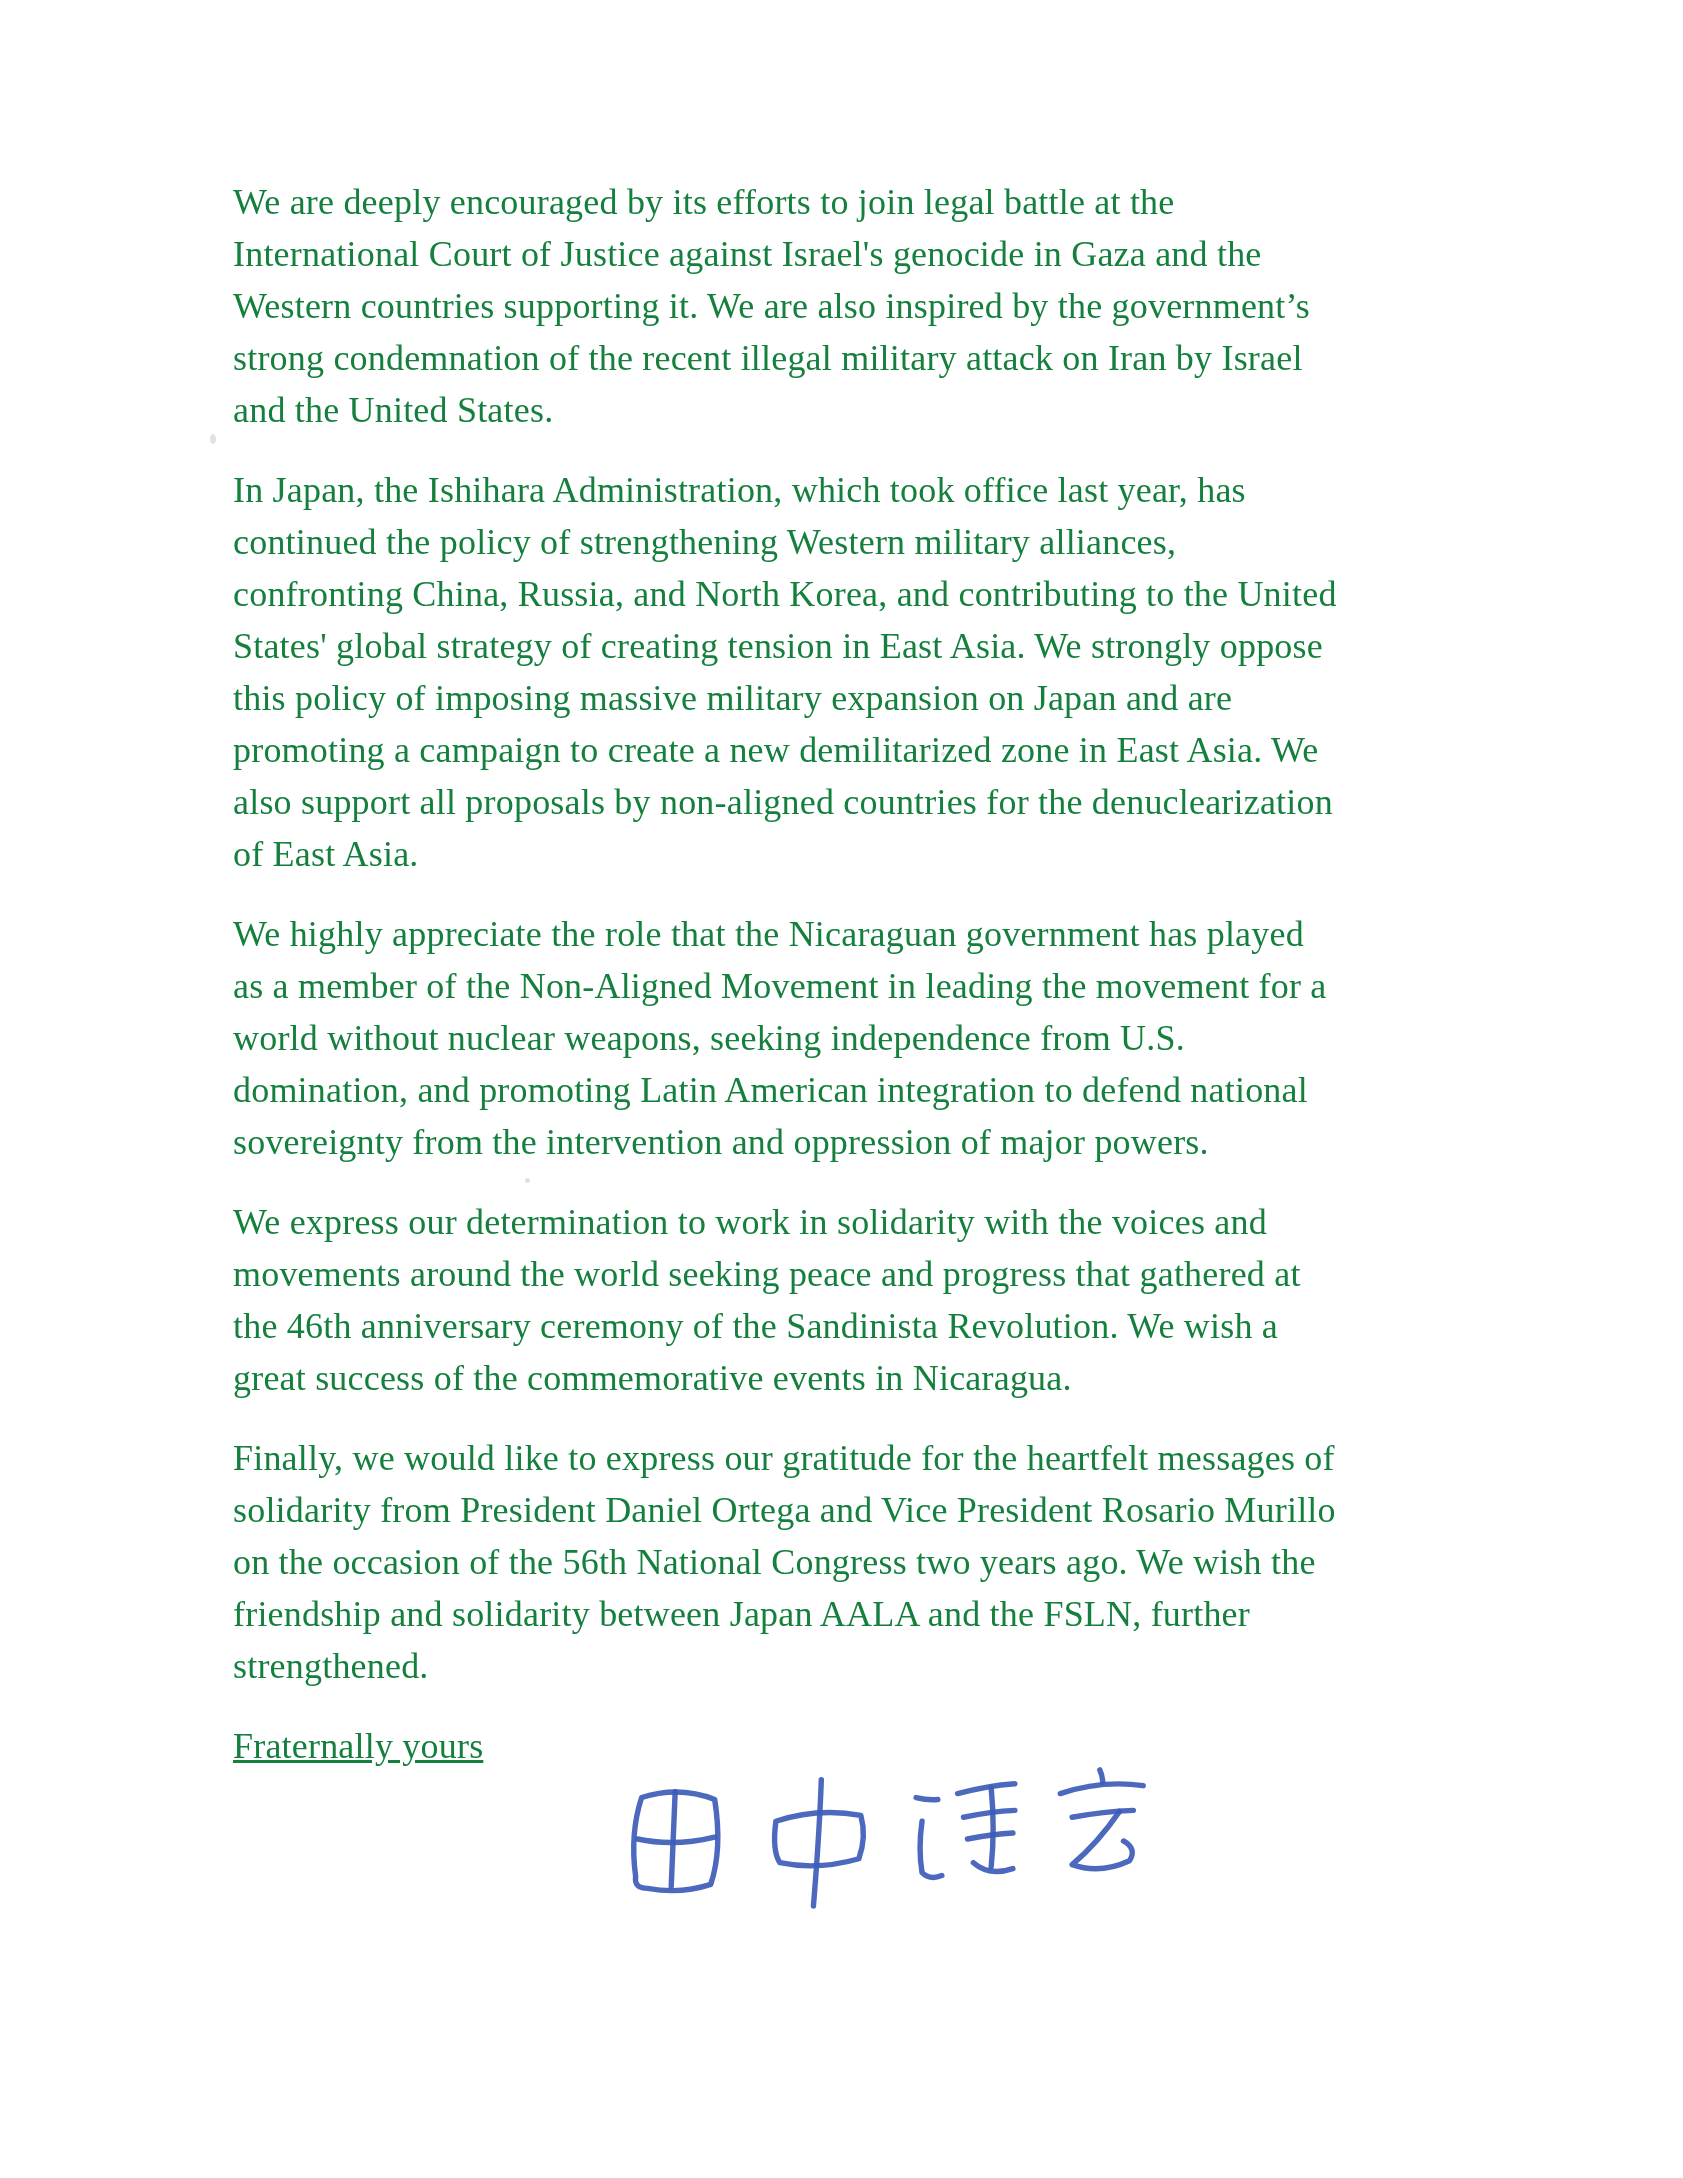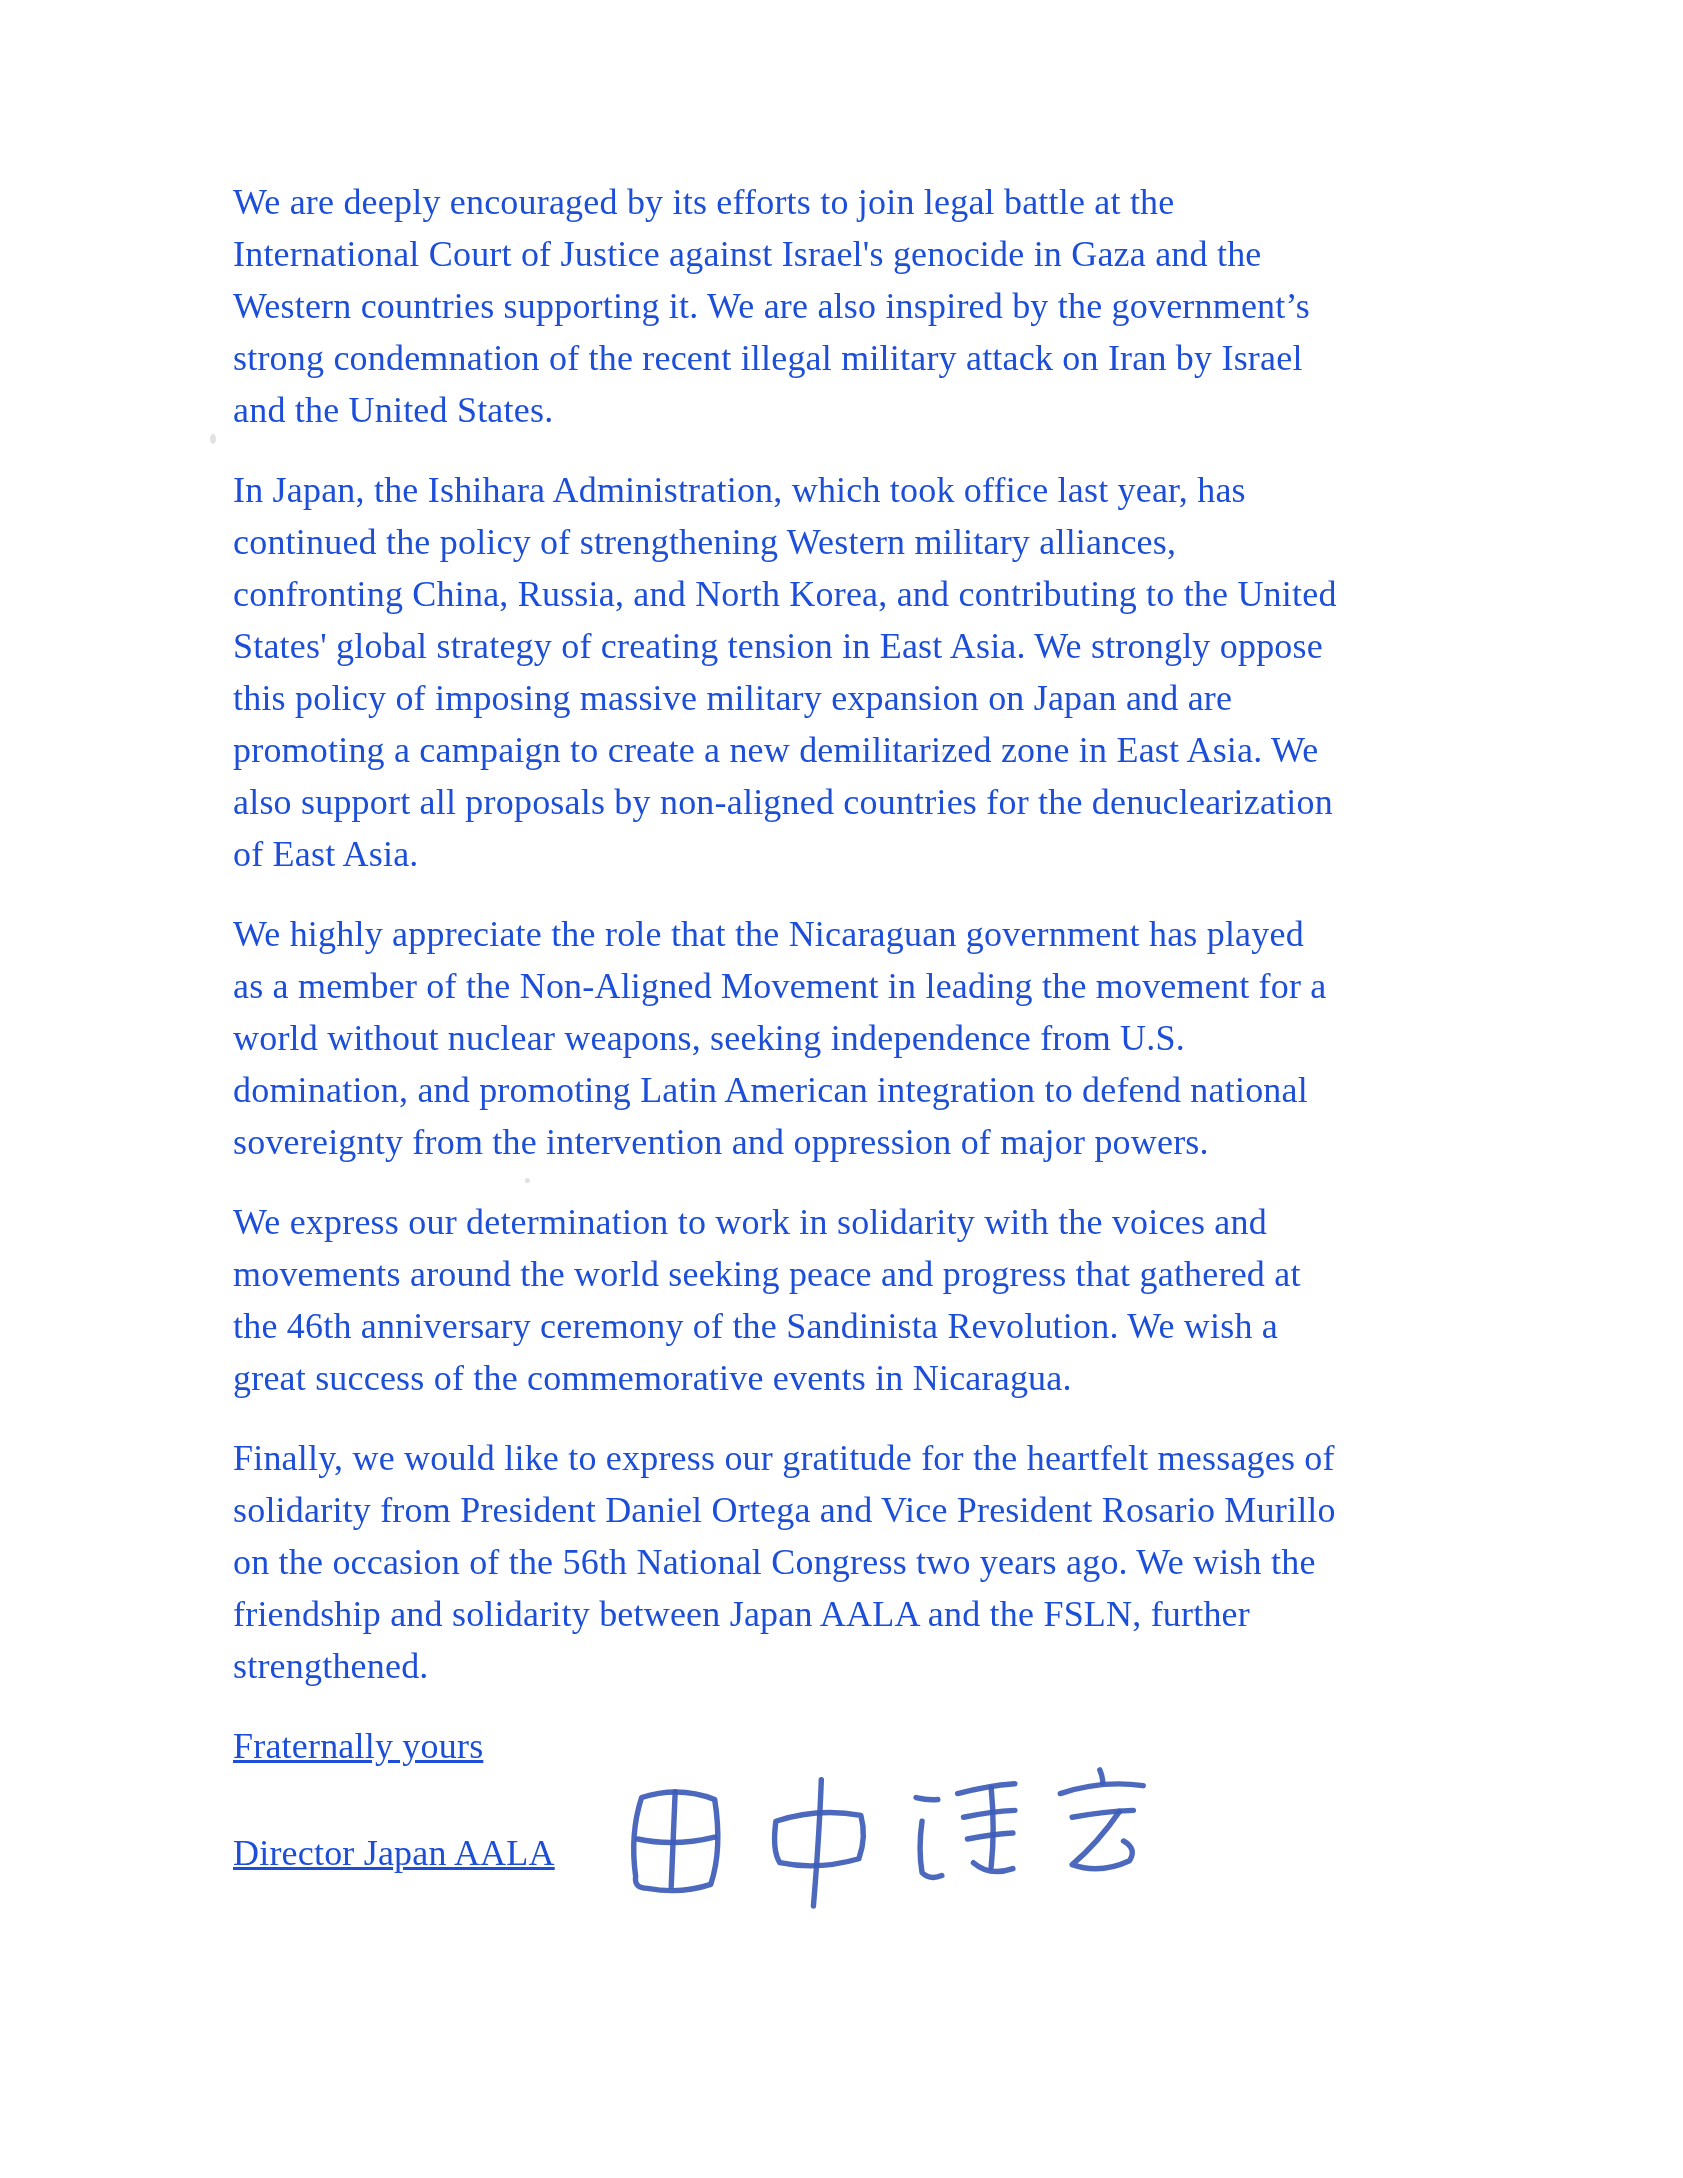--- a/index.html
+++ b/index.html
@@ -7,21 +7,21 @@
     padding: 0;
     background: #ffffff;
   }
   .page {
     position: relative;
     width: 1683px;
     height: 2178px;
     background: #ffffff;
     overflow: hidden;
     font-family: "Liberation Serif", serif;
-    color: #1d4ed8;
+    color: #15803d;
   }
   .letter-body {
     position: absolute;
     top: 176px;
     left: 233px;
     width: 1327px;
   }
   .letter-body p {
     margin: 0 0 28px 0;
     font-size: 36px;
@@ -85,21 +85,20 @@
 movements around the world seeking peace and progress that gathered at
 the 46th anniversary ceremony of the Sandinista Revolution. We wish a
 great success of the commemorative events in Nicaragua.</p>
     <p>Finally, we would like to express our gratitude for the heartfelt messages of
 solidarity from President Daniel Ortega and Vice President Rosario Murillo
 on the occasion of the 56th National Congress two years ago. We wish the
 friendship and solidarity between Japan AALA and the FSLN, further
 strengthened.</p>
 
     <p class="closing">Fraternally yours</p>
-    <p class="closing">Director Japan AALA</p>
   </div>
 
   <svg class="signature-svg" viewBox="0 0 540 160" aria-label="handwritten signature">
 
     <path d="M22,38 Q10,75 16,118 Q14,130 28,130 Q62,136 92,126 Q104,90 96,40 Q60,26 22,38 Z"></path>
     <path d="M18,80 Q55,88 96,78"></path>
     <path d="M56,32 Q54,75 52,128"></path>
 
     <path d="M158,62 Q154,92 162,104 Q200,112 242,100 Q250,78 244,56 Q200,48 158,62 Z"></path>
     <path d="M204,20 Q202,75 196,148"></path>

